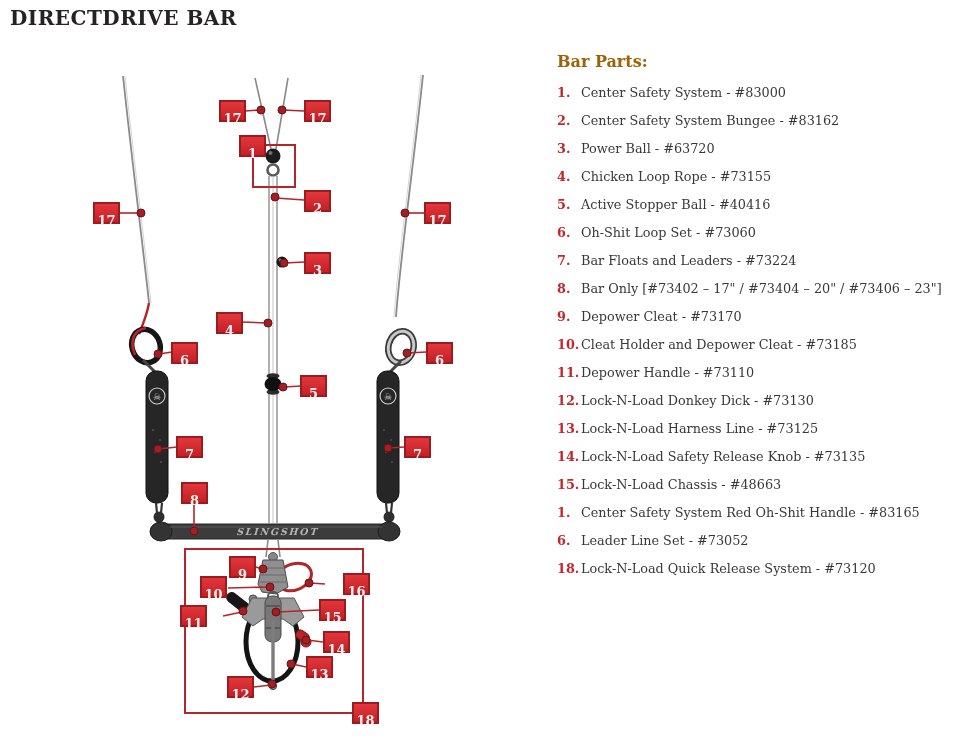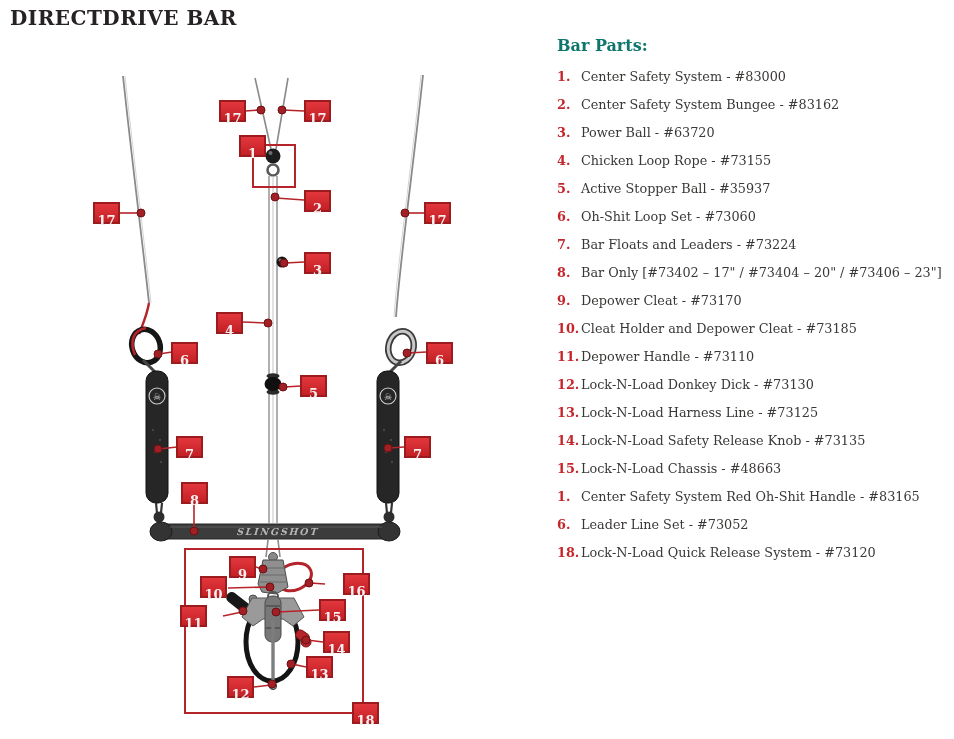--- a/index.html
+++ b/index.html
@@ -9,21 +9,21 @@
               color:#262122;letter-spacing:.5px;}
   
   #diagram{position:absolute;left:0;top:0;width:550px;height:739px;}
   #diagram svg{position:absolute;left:0;top:0;z-index:1;}
   .callout{position:absolute;min-width:27px;height:22px;box-sizing:border-box;z-index:3;
            background:linear-gradient(#e2373c,#c32026);border:2px solid #9c1b1f;
            color:#f7efef;font-weight:bold;font-size:13px;line-height:18px;text-align:center;
            padding:8px 2px;}
   
   #parts-panel{position:absolute;left:557px;top:36px;width:385px;}
-  .parts-heading{color:#0f766e;font-size:16px;font-weight:bold;margin:0 0 14px 0;}
+  .parts-heading{color:#a16207;font-size:16px;font-weight:bold;margin:16px 0 14px 0;}
   ol.parts{list-style:none;margin:0;padding:0;}
   ol.parts li{height:28px;display:flex;align-items:flex-start;font-size:12.8px;color:#3a3836;}
   ol.parts .num{color:#c4262b;font-weight:bold;width:24px;flex:0 0 24px;}
   ol.parts .label{white-space:nowrap;}
 </style>
 </head>
 <body>
 
 <div id="canvas">
 
@@ -238,21 +238,21 @@
       <li>
           <span class="num">3.</span>
           <span class="label">Power Ball - #63720</span>
         </li>
       <li>
           <span class="num">4.</span>
           <span class="label">Chicken Loop Rope - #73155</span>
         </li>
       <li>
           <span class="num">5.</span>
-          <span class="label">Active Stopper Ball - #35937</span>
+          <span class="label">Active Stopper Ball - #40416</span>
         </li>
       <li>
           <span class="num">6.</span>
           <span class="label">Oh-Shit Loop Set - #73060</span>
         </li>
       <li>
           <span class="num">7.</span>
           <span class="label">Bar Floats and Leaders - #73224</span>
         </li>
       <li>

